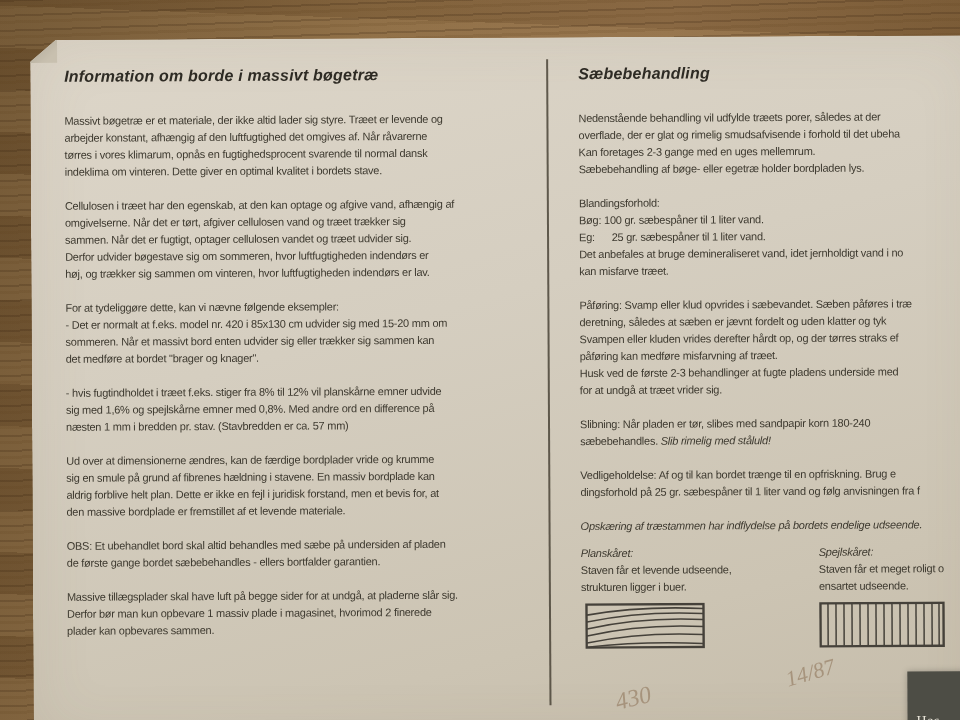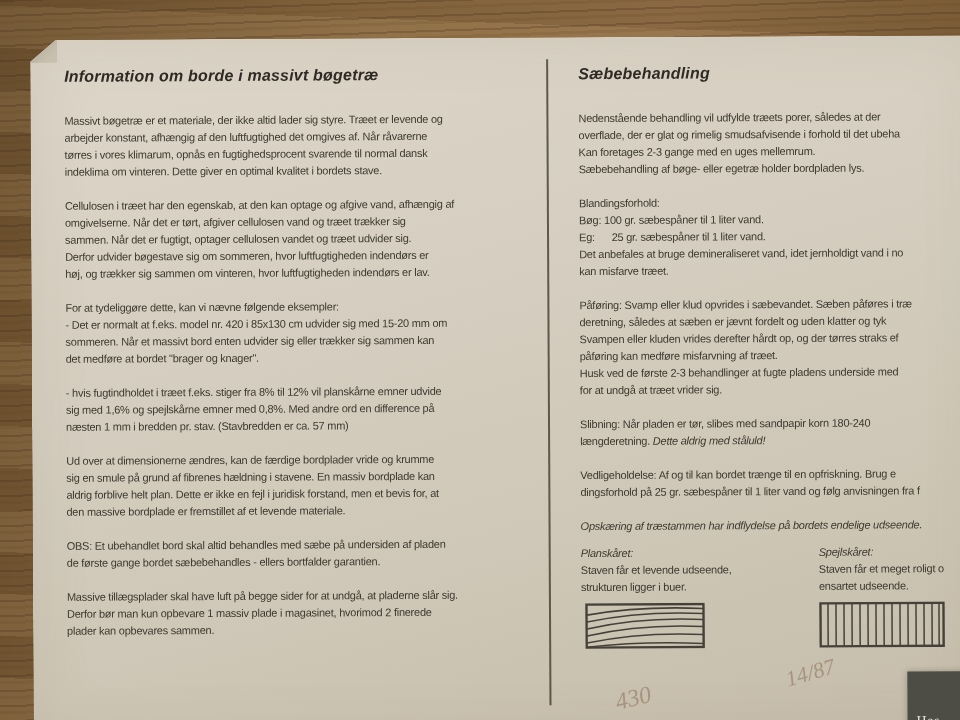--- a/index.html
+++ b/index.html
@@ -115,21 +115,21 @@
     <div class="para">
         <div class="ln">Påføring: Svamp eller klud opvrides i sæbevandet. Sæben påføres i træ</div>
         <div class="ln">deretning, således at sæben er jævnt fordelt og uden klatter og tyk</div>
         <div class="ln">Svampen eller kluden vrides derefter hårdt op, og der tørres straks ef</div>
         <div class="ln">påføring kan medføre misfarvning af træet.</div>
         <div class="ln">Husk ved de første 2-3 behandlinger at fugte pladens underside med</div>
         <div class="ln">for at undgå at træet vrider sig.</div>
       </div>
     <div class="para">
       <div class="ln">Slibning: Når pladen er tør, slibes med sandpapir korn 180-240</div>
-      <div class="ln"><span>længderetning. </span><span class="it">Dette aldrig med ståluld!</span></div>
+      <div class="ln"><span>sæbebehandles. </span><span class="it">Slib rimelig med ståluld!</span></div>
     </div>
     <div class="para">
         <div class="ln">Vedligeholdelse: Af og til kan bordet trænge til en opfriskning. Brug e</div>
         <div class="ln">dingsforhold på 25 gr. sæbespåner til 1 liter vand og følg anvisningen fra f</div>
       </div>
     <div class="ln note">Opskæring af træstammen har indflydelse på bordets endelige udseende.</div>
 
     <div class="subrow">
       <div class="sub">
         <div class="ln it">Planskåret:</div>

